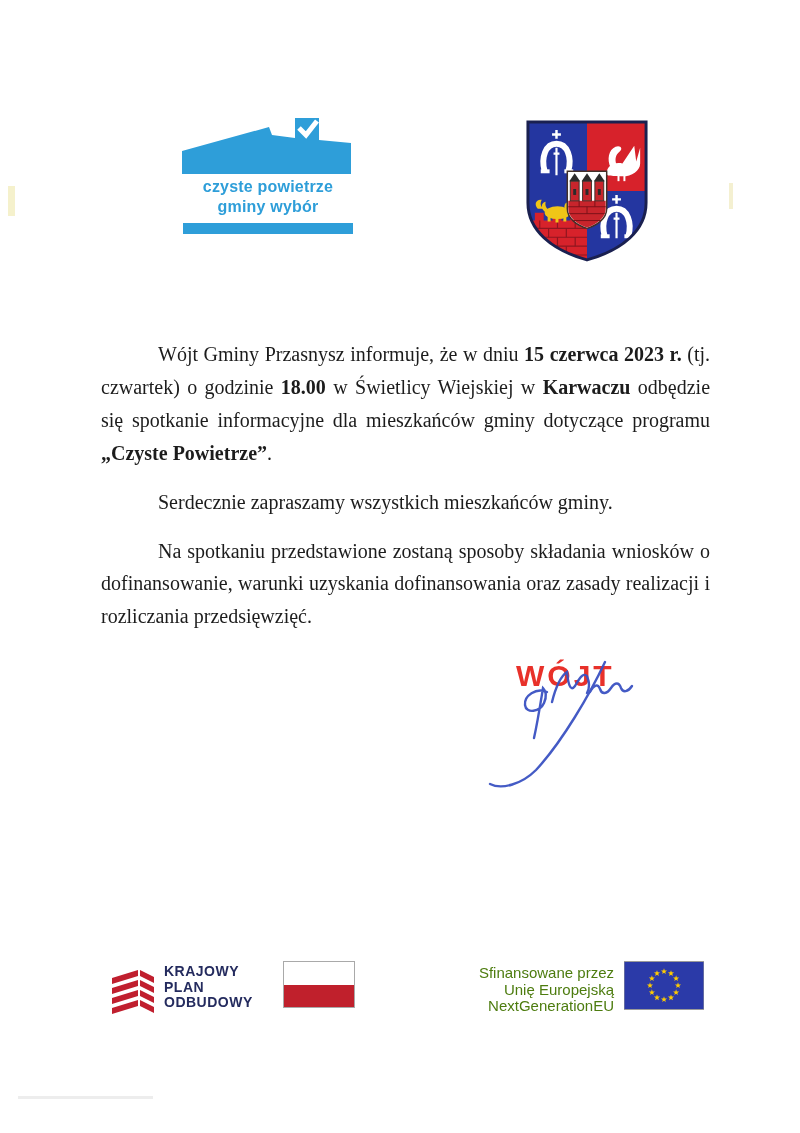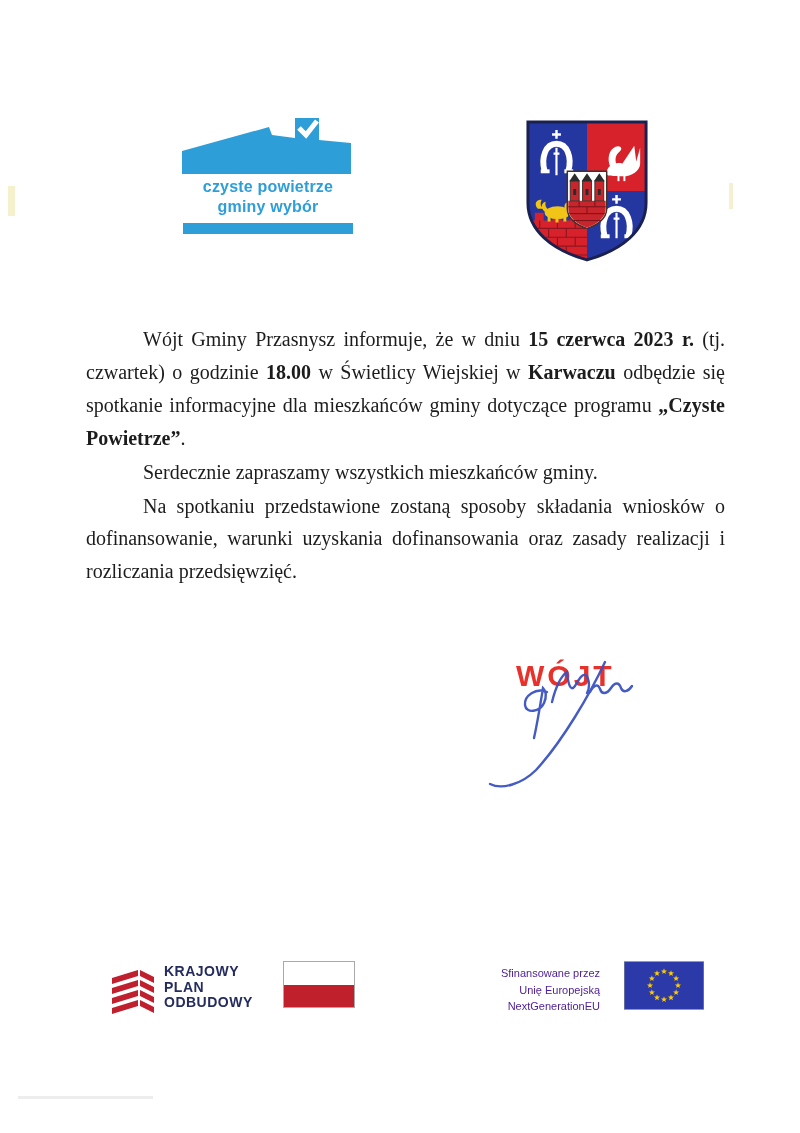--- a/index.html
+++ b/index.html
@@ -19,21 +19,21 @@
     font-weight:bold;color:#2e9ed9;font-size:16px;line-height:22px;
     letter-spacing:0.2px;text-align:right;margin-top:1px;white-space:nowrap;
   }
   .cp-bar{width:170px;height:11px;background:#2e9ed9;margin-top:5px;}
   .herb{position:absolute;left:524px;top:118px;}
   
   .letter-body{
     position:absolute;left:85px;top:322px;width:641px;
     font-size:20px;line-height:32.9px;color:#1c1c1c;text-align:justify;
   }
-  .letter-body p{margin:1px;text-indent:57px;}
+  .letter-body p{margin:16px;text-indent:57px;}
   
   .stamp-title{
     position:absolute;left:516px;top:659px;
     font-family:"Liberation Sans", sans-serif;font-weight:bold;
     font-size:30px;letter-spacing:3px;color:#e8312a;
   }
   .stamp-name{
     position:absolute;left:471px;top:712px;
     font-family:"Liberation Sans", sans-serif;font-style:italic;font-weight:bold;
     font-size:16px;color:#e8312a;white-space:nowrap;
@@ -43,21 +43,21 @@
   .footer{position:absolute;left:0;top:955px;width:800px;height:70px;font-family:"Liberation Sans", sans-serif;}
   .kpo-icon{position:absolute;left:110px;top:7px;}
   .kpo-text{
     position:absolute;left:164px;top:9px;
     color:#242b5e;font-weight:bold;font-size:14px;line-height:15.5px;letter-spacing:0.5px;
   }
   .pl-flag{position:absolute;left:283px;top:6px;width:72px;height:47px;border:1px solid #a9a9a9;box-sizing:border-box;}
   .pl-flag .white{height:50%;background:#ffffff;}
   .pl-flag .red{height:50%;background:#c0202c;}
   .pl-text{position:absolute;left:368px;top:13px;color:#1d1d1d;font-weight:bold;font-size:17px;line-height:20px;}
-  .eu-text{position:absolute;left:464px;top:10px;width:136px;text-align:right;color:#4c1d95;font-size:11px;line-height:16.5px;}
+  .eu-text{position:absolute;left:478px;top:10px;width:136px;text-align:right;color:#4d7c0f;font-size:15px;line-height:16.5px;}
   .eu-text .b{font-weight:normal;}
   .eu-flag{position:absolute;left:624px;top:6px;}
   
   .artifact{position:absolute;}
   .art-left{left:8px;top:186px;width:7px;height:30px;background:#f3eec3;opacity:.85;}
   .art-right{left:729px;top:183px;width:4px;height:26px;background:#f1ecc6;opacity:.8;}
   .art-bottom{left:18px;top:1096px;width:135px;height:3px;background:#ededed;}
 </style>
 </head>
 <body>

